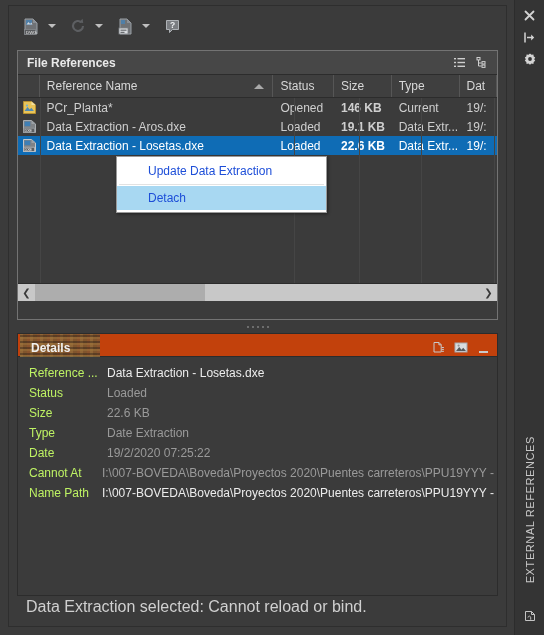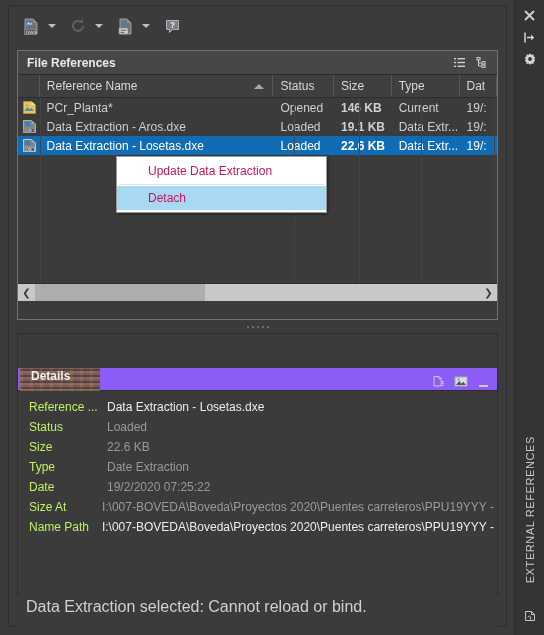--- a/index.html
+++ b/index.html
@@ -323,27 +323,26 @@
     top: 327px;
     width: 481px;
     height: 263px;
     border: 1px solid #2c2c2c;
     box-sizing: border-box;
     background: #3b3b3b;
   }
   .det-header {
     position: relative;
     height: 23px;
-    background: #8b5cf6;
+    background: #c2410c;
     border-bottom: 1px solid #2c2c2c;
     display: flex;
-    align-items: flex-start;
+    align-items: flex-end;
     padding-left: 9px;
     box-sizing: border-box;
-    margin-top: 34px;
   }
   .det-title {
     position: relative;
     font-size: 12px;
     font-weight: bold;
     color: #f0f0f0;
     padding: 1px 4px;
     z-index: 2;
   }
   
@@ -443,21 +442,21 @@
     z-index: 50;
     padding: 2px 0 2px 0;
     box-sizing: border-box;
   }
   .ctx-item {
     height: 24px;
     display: flex;
     align-items: center;
     padding-left: 31px;
     font-size: 12px;
-    color: #be185d;
+    color: #1d4ed8;
     box-sizing: border-box;
   }
   .ctx-item.highlight { background: #a8d8f2; }
   .ctx-sep {
     height: 1px;
     background: #e2e2e2;
     margin: 1px 2px;
   }
 </style>
 </head>
@@ -705,21 +704,21 @@
             <div class="det-label">Type</div>
             <div class="det-value">Date Extraction</div>
           </div>
 
           <div class="det-row">
             <div class="det-label">Date</div>
             <div class="det-value">19/2/2020 07:25:22</div>
           </div>
 
           <div class="det-row">
-            <div class="det-label">Size At</div>
+            <div class="det-label">Cannot At</div>
             <div class="det-value">I:\007-BOVEDA\Boveda\Proyectos 2020\Puentes carreteros\PPU19YYY - P...</div>
           </div>
 
           <div class="det-row">
             <div class="det-label">Name Path</div>
             <div class="det-value bright">I:\007-BOVEDA\Boveda\Proyectos 2020\Puentes carreteros\PPU19YYY - P...</div>
           </div>
 
         </div>
       </div>

